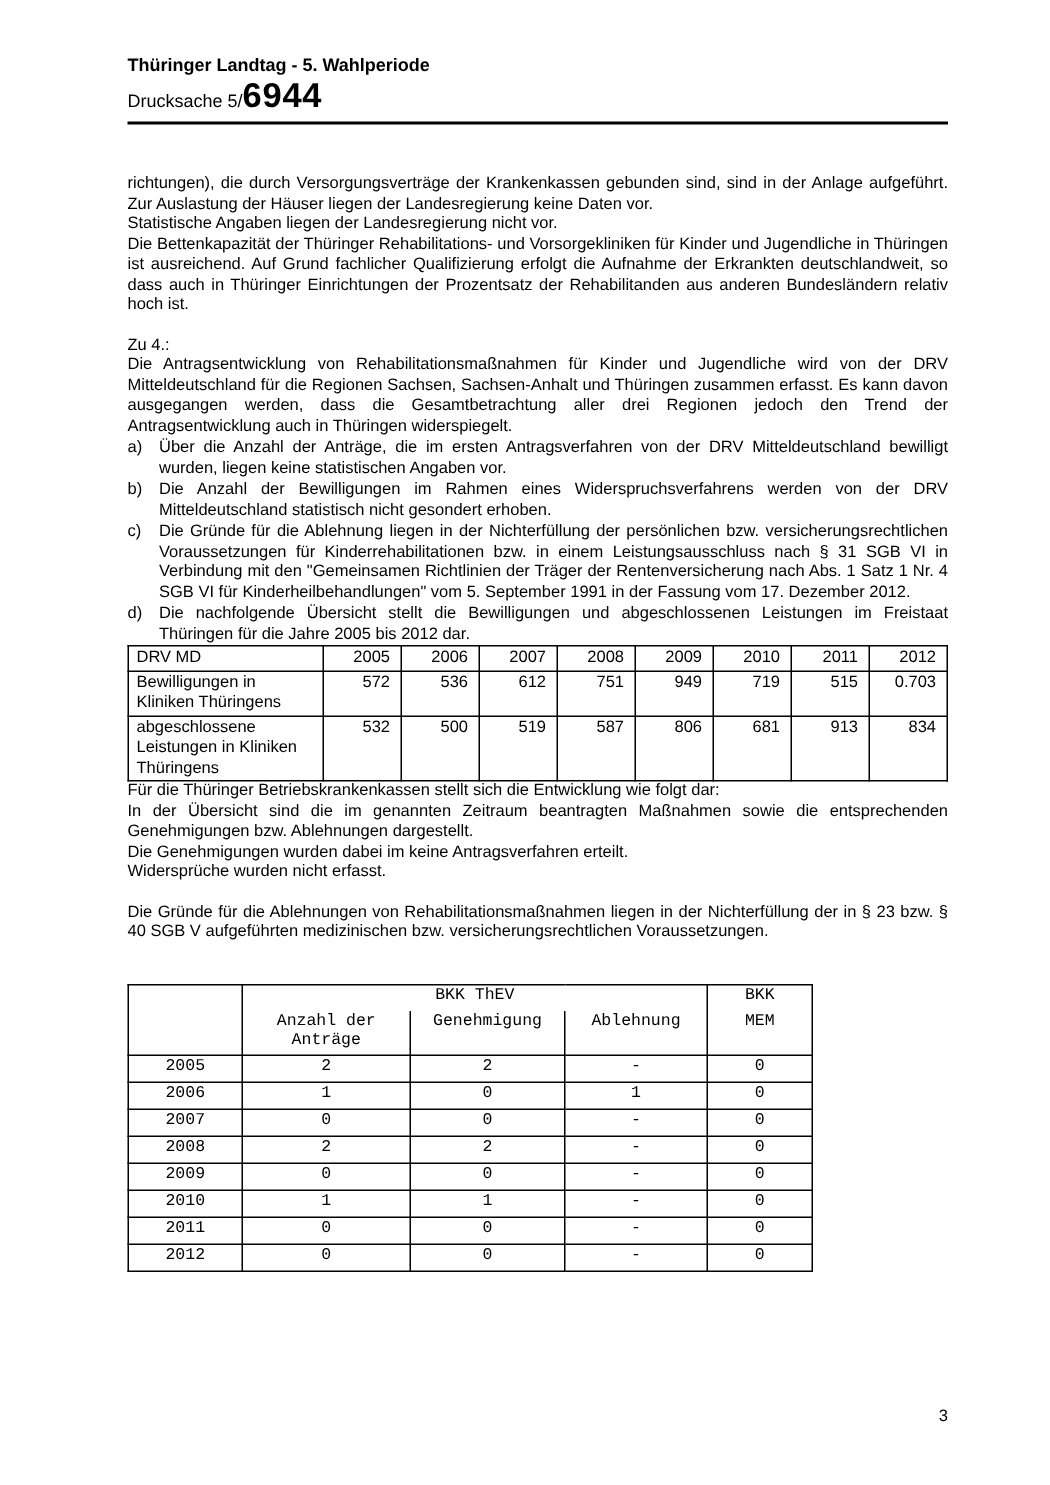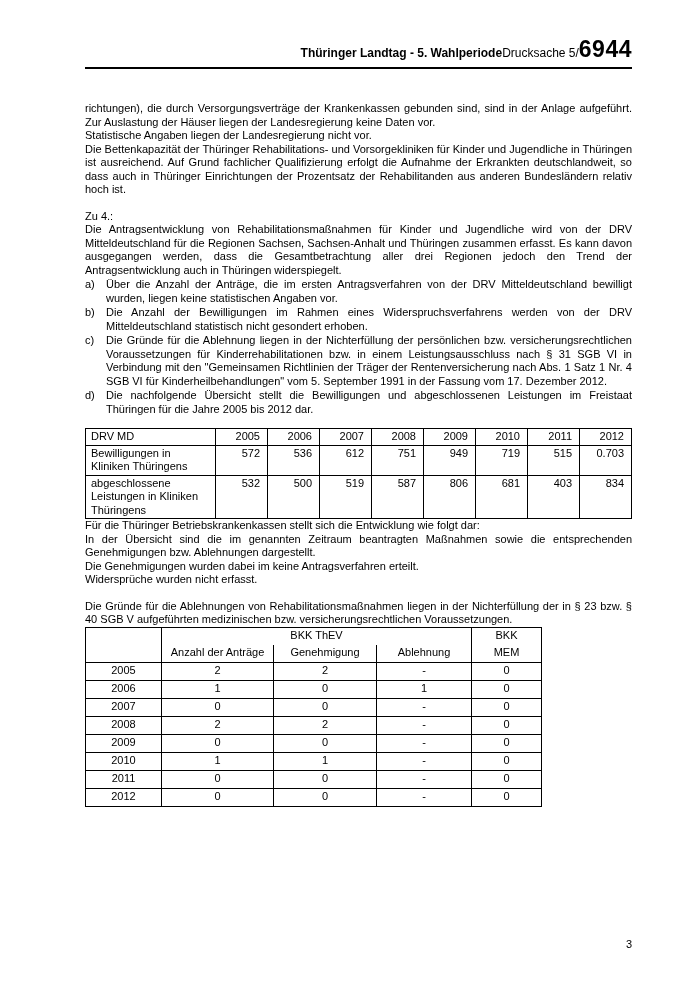--- a/index.html
+++ b/index.html
@@ -13,20 +13,21 @@
     position: relative;
     padding: 36px 68px 0 85px;
     box-sizing: border-box;
     overflow: hidden;
   }
   
   .doc-header {
     display: flex;
     justify-content: flex-end;
     align-items: baseline;
+    flex-direction: column;
   }
   .header-left {
     font-size: 12px;
     font-weight: bold;
   }
   .header-right { white-space: nowrap; }
   .ds-label { font-size: 12px; font-weight: normal; }
   .ds-number { font-size: 23px; font-weight: bold; letter-spacing: 0.5px; }
   .header-rule {
     border-bottom: 2px solid #000;
@@ -42,41 +43,43 @@
   .doc-body p { margin: 0; }
   p.gap-before { margin-top: 13px; }
   
   .list { margin-top: 1px; }
   .list-item { display: flex; margin-top: 1px; }
   .list-marker { width: 21px; flex-shrink: 0; }
   .list-text { flex: 1; text-align: justify; }
   
   .table1 {
     border-collapse: collapse;
-    margin-top: 12px;
+    margin-top: 0;
     font-size: 11px;
     line-height: 13.5px;
     table-layout: fixed;
     width: 546px;
   }
   .table1 th, .table1 td {
     border: 1px solid #000;
     padding: 1px 7px 1px 4px;
     vertical-align: top;
     font-weight: normal;
     text-align: right;
   }
   .table1 .lbl { text-align: left; padding-left: 5px; }
   
   .table2 {
     border-collapse: collapse;
+    margin-top: 27px;
     font-size: 11px;
     line-height: 13.5px;
     table-layout: fixed;
     width: 456px;
+    font-family: Liberation Mono, monospace;
   }
   .table2 td {
     border: 1px solid #000;
     padding: 1px 4px;
     text-align: center;
     vertical-align: top;
     height: 15px;
   }
   .table2 tr.gh td { border-bottom: 0; }
   .table2 tr.ch td { border-top: 0; }
@@ -168,21 +171,21 @@
           <td>0.703</td>
         </tr>
         <tr>
           <td class="lbl">abgeschlossene Leistungen in Kliniken Thüringens</td>
           <td>532</td>
           <td>500</td>
           <td>519</td>
           <td>587</td>
           <td>806</td>
           <td>681</td>
-          <td>403</td>
+          <td>913</td>
           <td>834</td>
         </tr>
       </tbody>
     </table>
 
     <p class="after1">Für die Thüringer Betriebskrankenkassen stellt sich die Entwicklung wie folgt dar:</p>
     <p>In der Übersicht sind die im genannten Zeitraum beantragten Maßnahmen sowie die entsprechenden Genehmigungen bzw. Ablehnungen dargestellt.</p>
     <p>Die Genehmigungen wurden dabei im keine Antragsverfahren erteilt.</p>
     <p>Widersprüche wurden nicht erfasst.</p>
 

